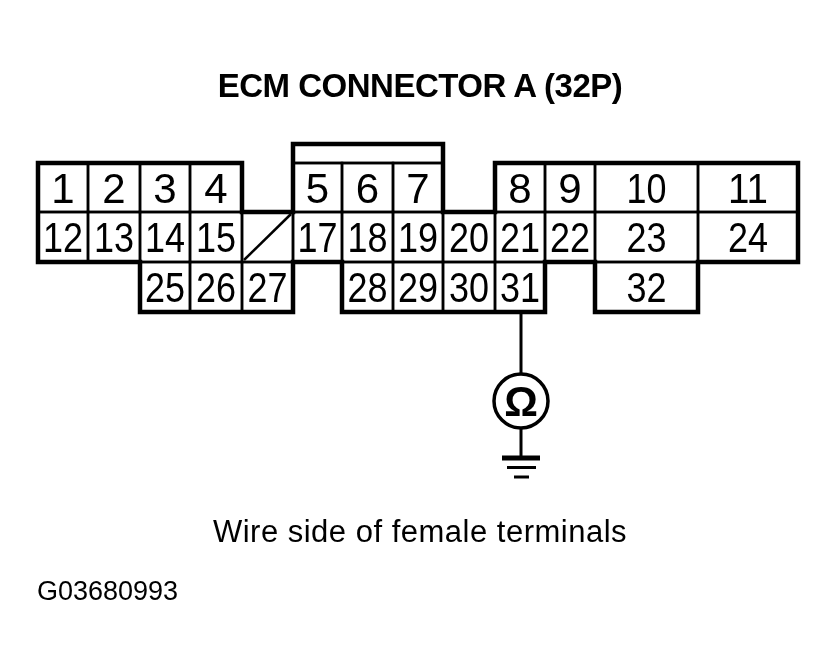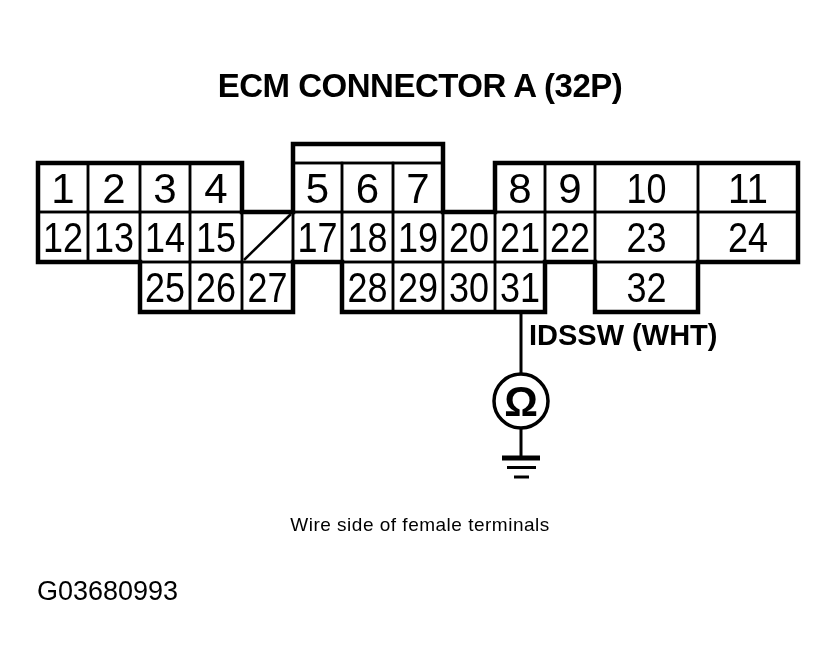--- a/index.html
+++ b/index.html
@@ -10,21 +10,21 @@
   .diagram-title{
     position:absolute;top:67px;left:0;width:840px;text-align:center;
     font-size:33px;font-weight:bold;letter-spacing:-0.5px;white-space:nowrap;
   }
   .wire-label{
     position:absolute;left:529px;top:319px;
     font-size:29px;font-weight:bold;white-space:nowrap;
   }
   .caption{
     position:absolute;top:514px;left:0;width:840px;text-align:center;
-    font-size:19px;letter-spacing:0.5px;white-space:nowrap;
+    font-size:31px;letter-spacing:0.5px;white-space:nowrap;
   }
   .docid{
     position:absolute;left:37px;top:564px;font-size:27px;white-space:nowrap;margin-top:12px;
   }
   svg.diagram{position:absolute;left:0;top:0;}
   .cell{fill:none;stroke:#000000;stroke-width:2.5;}
   .num{font-size:42px;fill:#000000;font-family:"Liberation Sans",sans-serif;}
   .outline{fill:none;stroke:#000000;stroke-width:4.5;stroke-linejoin:miter;}
   .wire{stroke:#000000;stroke-width:3;}
   .slash{stroke:#000000;stroke-width:2.5;}
@@ -120,19 +120,18 @@
       <text class="ohm" x="521" y="416" text-anchor="middle">Ω</text>
       <line class="wire" x1="521" y1="428" x2="521" y2="457"></line>
       <g>
         <line class="gnd" x1="502" y1="458" x2="540" y2="458" stroke-width="5"></line>
         <line class="gnd" x1="507" y1="467.5" x2="536" y2="467.5" stroke-width="3"></line>
         <line class="gnd" x1="514" y1="477" x2="529" y2="477" stroke-width="3"></line>
       </g>
     </g>
   </svg>
 
-  <div class="wire-label">IDSSW (WHT)</div>
 
   <div class="caption">Wire side of female terminals</div>
 
   <div class="docid">G03680993</div>
 
 </div>
 
 </body></html>

